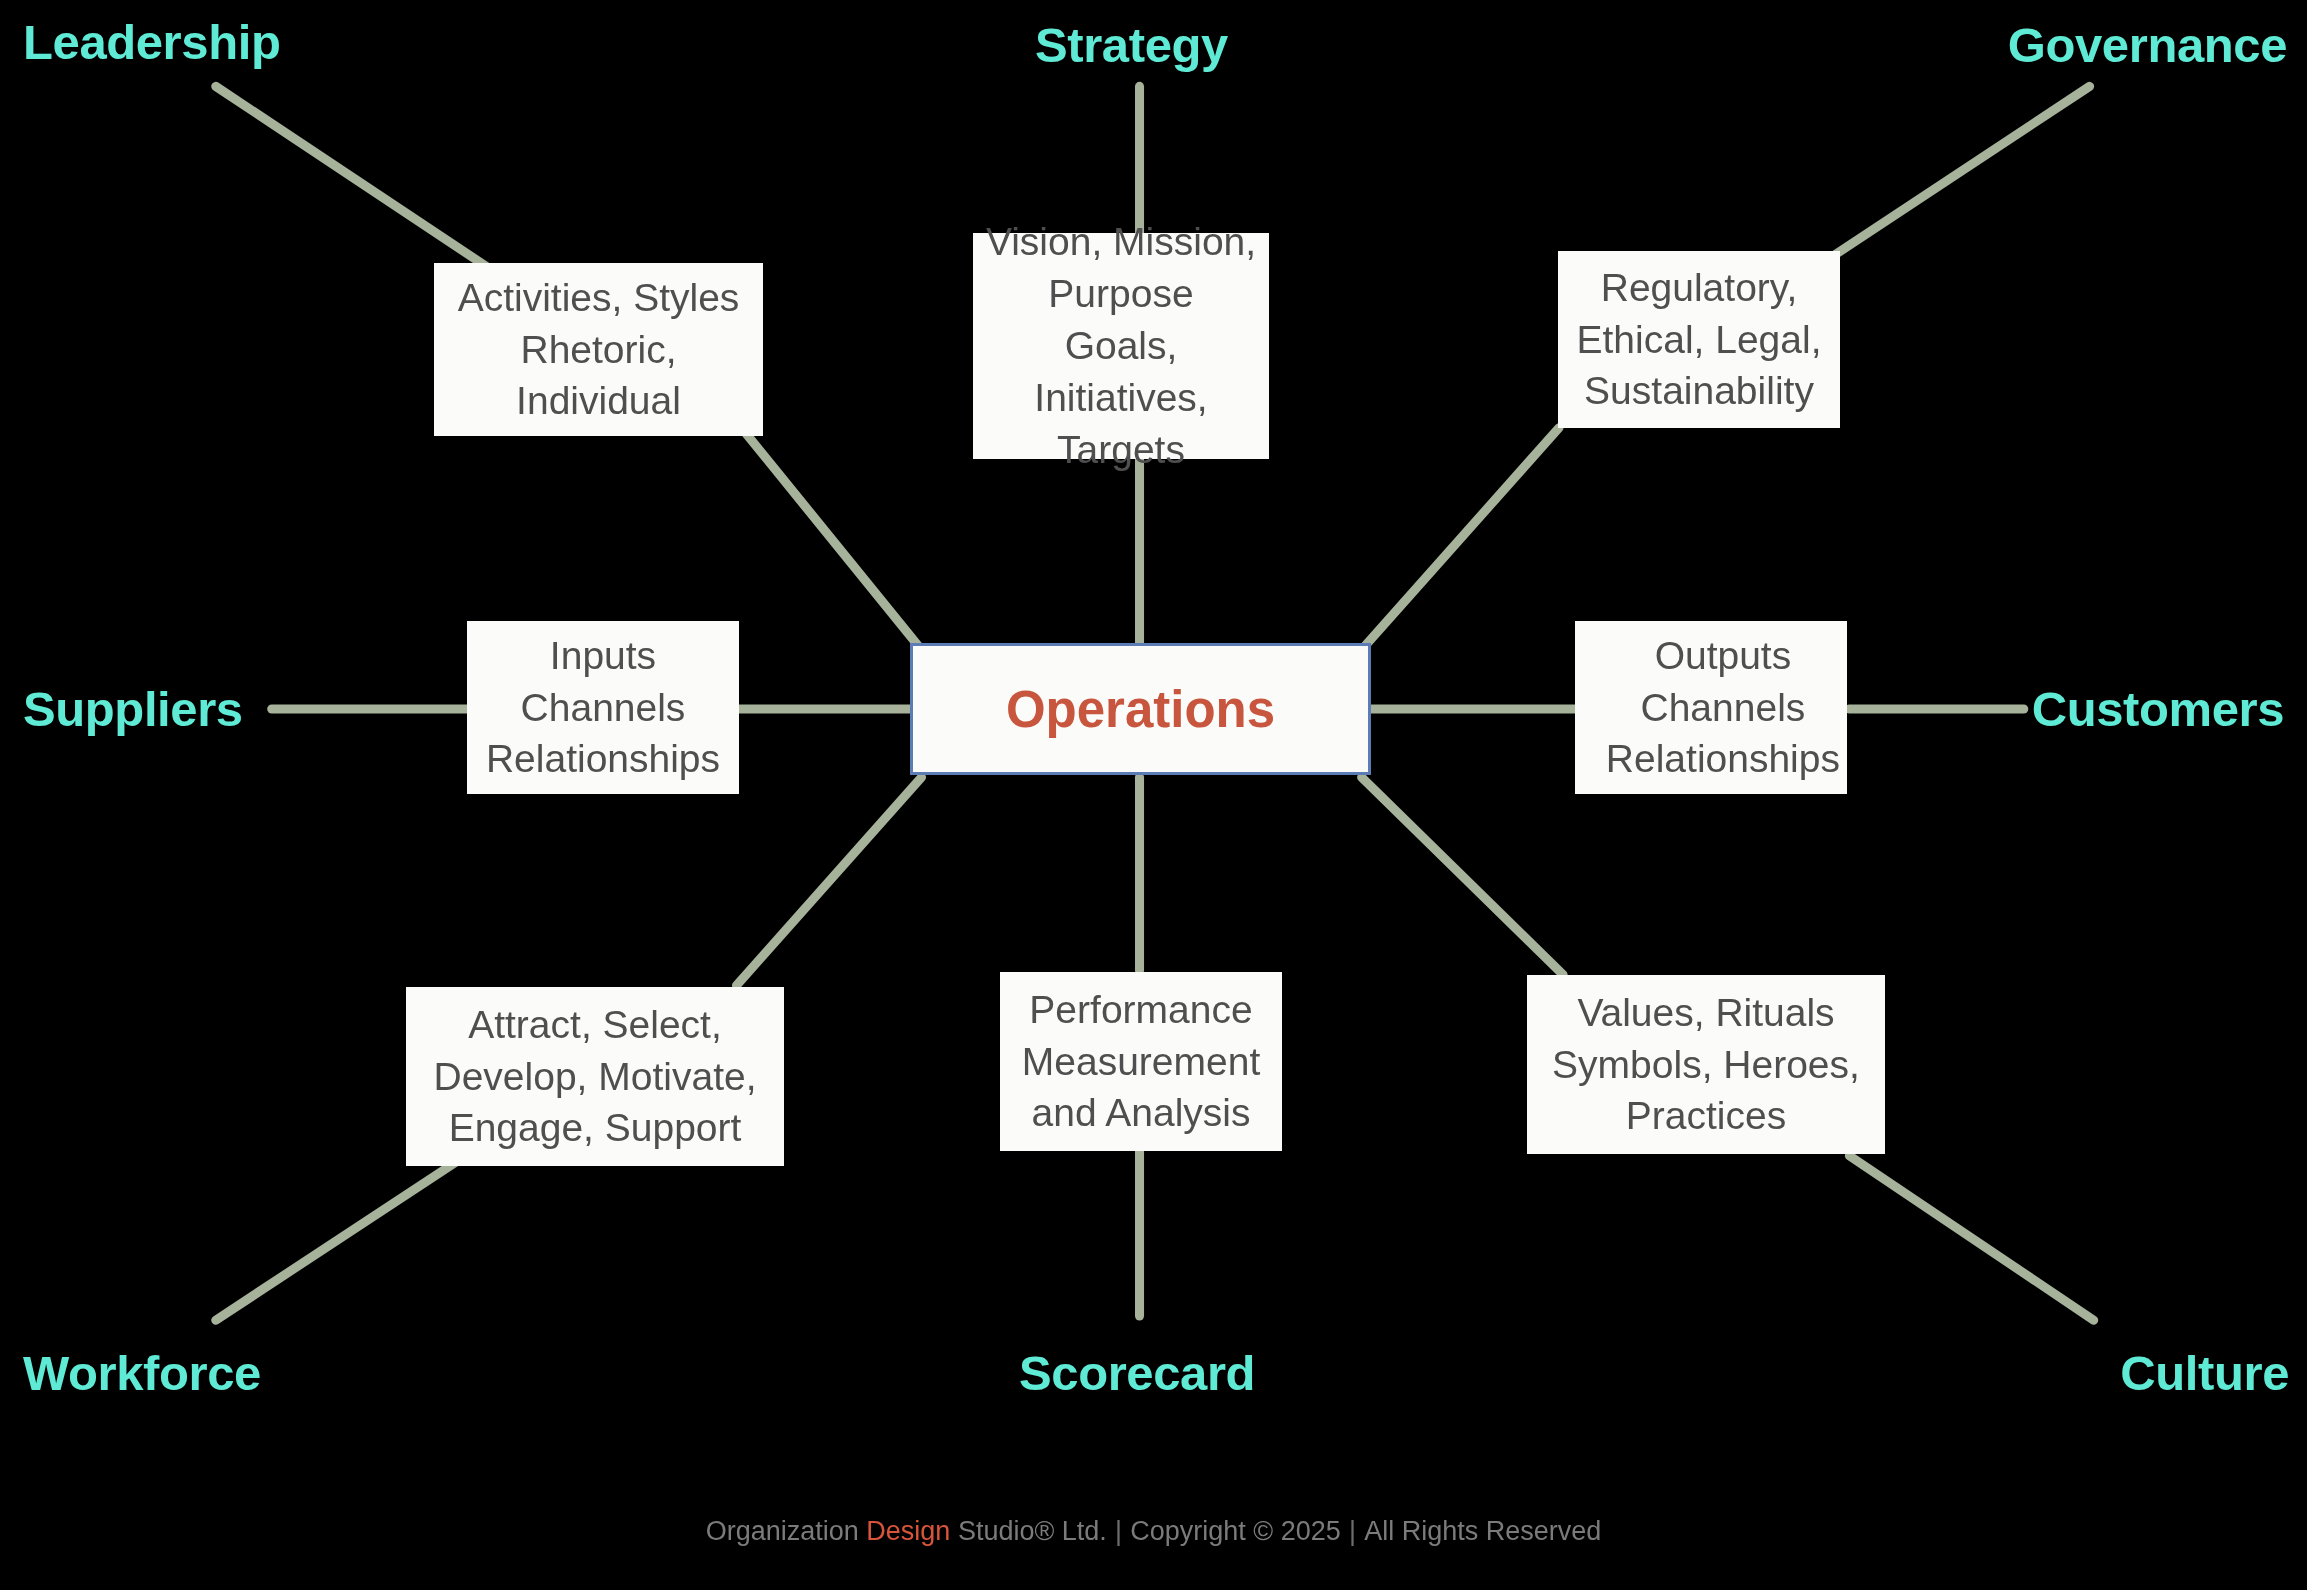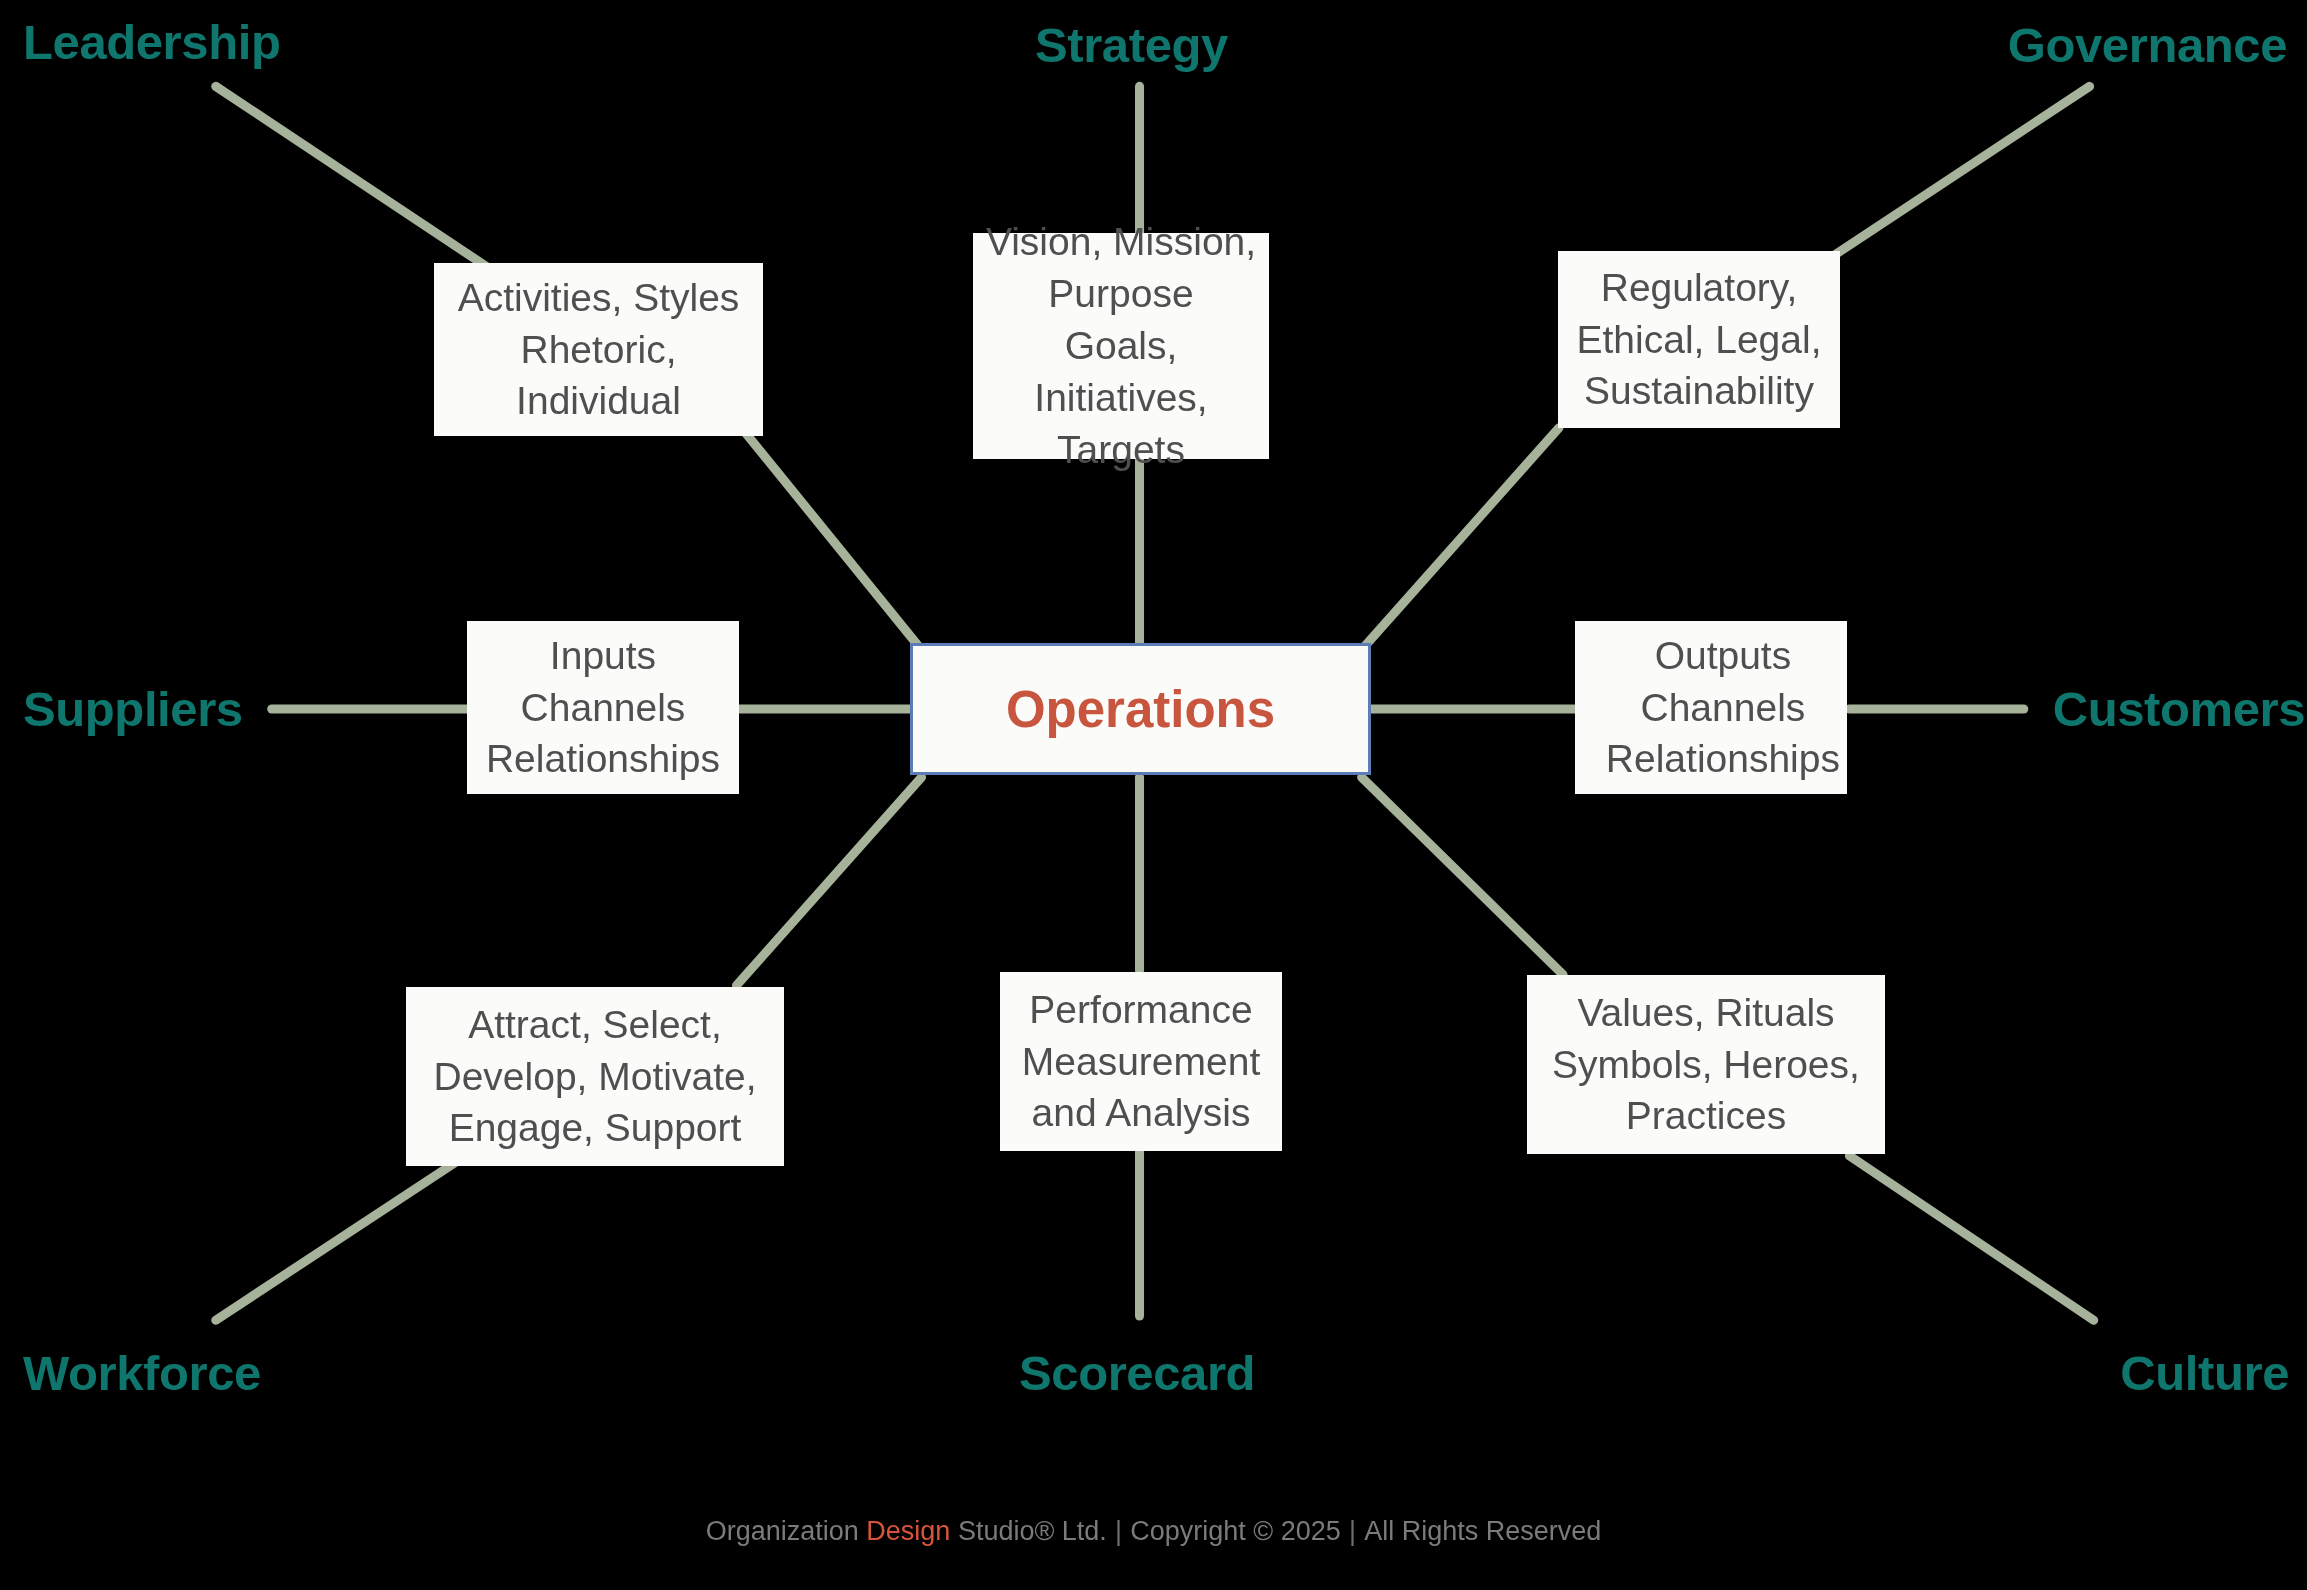--- a/index.html
+++ b/index.html
@@ -17,21 +17,21 @@
   }
   #lines {
     position: absolute;
     left: 0; top: 0;
     width: 2307px;
     height: 1590px;
     z-index: 1;
   }
   .node-label {
     position: absolute;
-    color: #0f766e;
+    color: #5eead4;
     font-weight: bold;
     font-size: 49px;
     letter-spacing: -0.4px;
     white-space: nowrap;
     z-index: 4;
     line-height: 1;
   }
   .detail-box {
     position: absolute;
     background: #FBFBFA;
@@ -109,21 +109,21 @@
   </svg>
 
   <div class="node-label" style="left:23px; top:18px;">Leadership</div>
 
   <div class="node-label" style="left:1035px; top:21.4px;">Strategy</div>
 
   <div class="node-label" style="right:20px; top:21.4px;">Governance</div>
 
   <div class="node-label" style="left:23px; top:685px;">Suppliers</div>
 
-  <div class="node-label" style="right:2px; top:685px;">Customers</div>
+  <div class="node-label" style="right:23px; top:685px;">Customers</div>
 
   <div class="node-label" style="left:23px; top:1349px;">Workforce</div>
 
   <div class="node-label" style="left:1019px; top:1349px;">Scorecard</div>
 
   <div class="node-label" style="right:18px; top:1349px;">Culture</div>
 
   <div class="detail-box" style="left:434px; top:263px; width:329px; height:173px;">
     <div>
       <div>Activities, Styles</div>

